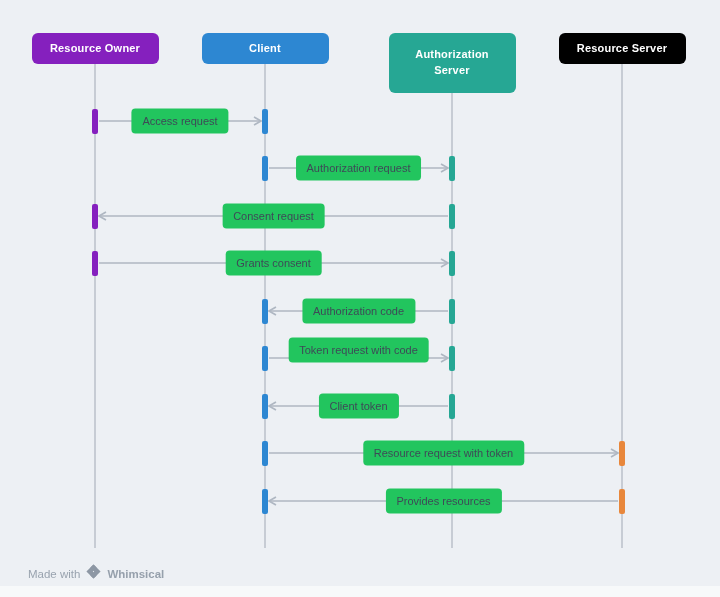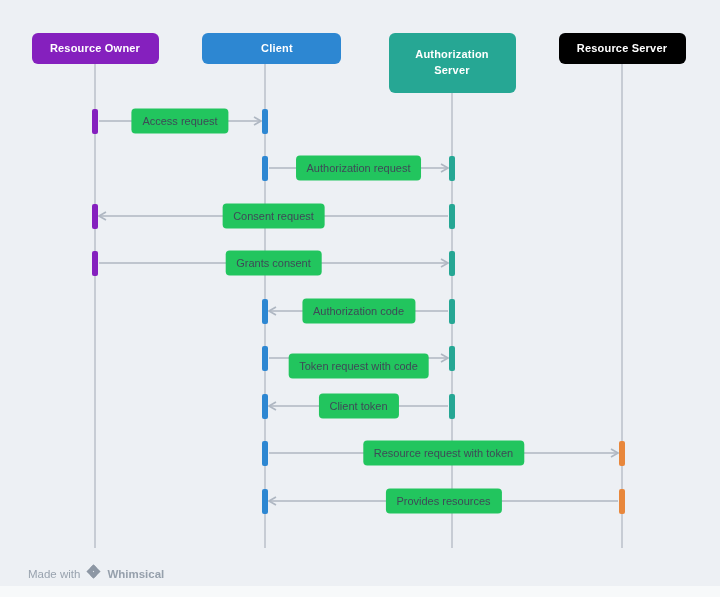--- a/index.html
+++ b/index.html
@@ -78,21 +78,21 @@
       </svg>
       <div class="act-bar" style="left: 449px; top: 298.5px; background: rgb(38, 167, 148);"></div>
       <div class="act-bar" style="left: 262px; top: 298.5px; background: rgb(45, 135, 210);"></div>
       <div class="msg-label" style="left: 358.5px; top: 311px;">Authorization code</div>
       <svg class="msg-svg" width="179" height="14" style="left: 269px; top: 351px;">
         <line x1="0" y1="7" x2="179" y2="7" stroke="#AFB7C2" stroke-width="1.7"></line>
         <polyline points="172,3 179,7 172,11" fill="none" stroke="#AFB7C2" stroke-width="1.7"></polyline>
       </svg>
       <div class="act-bar" style="left: 262px; top: 345.5px; background: rgb(45, 135, 210);"></div>
       <div class="act-bar" style="left: 449px; top: 345.5px; background: rgb(38, 167, 148);"></div>
-      <div class="msg-label" style="left: 358.5px; top: 350px; margin-top: 16px;">Token request with code</div>
+      <div class="msg-label" style="left: 358.5px; top: 350px;">Token request with code</div>
       <svg class="msg-svg" width="179" height="14" style="left: 269px; top: 399px;">
         <line x1="0" y1="7" x2="179" y2="7" stroke="#AFB7C2" stroke-width="1.7"></line>
         <polyline points="7,3 0,7 7,11" fill="none" stroke="#AFB7C2" stroke-width="1.7"></polyline>
       </svg>
       <div class="act-bar" style="left: 449px; top: 393.5px; background: rgb(38, 167, 148);"></div>
       <div class="act-bar" style="left: 262px; top: 393.5px; background: rgb(45, 135, 210);"></div>
       <div class="msg-label" style="left: 358.5px; top: 406px;">Client token</div>
       <svg class="msg-svg" width="349" height="14" style="left: 269px; top: 446px;">
         <line x1="0" y1="7" x2="349" y2="7" stroke="#AFB7C2" stroke-width="1.7"></line>
         <polyline points="342,3 349,7 342,11" fill="none" stroke="#AFB7C2" stroke-width="1.7"></polyline>
@@ -103,21 +103,21 @@
       <svg class="msg-svg" width="349" height="14" style="left: 269px; top: 494px;">
         <line x1="0" y1="7" x2="349" y2="7" stroke="#AFB7C2" stroke-width="1.7"></line>
         <polyline points="7,3 0,7 7,11" fill="none" stroke="#AFB7C2" stroke-width="1.7"></polyline>
       </svg>
       <div class="act-bar" style="left: 619px; top: 488.5px; background: rgb(232, 135, 59);"></div>
       <div class="act-bar" style="left: 262px; top: 488.5px; background: rgb(45, 135, 210);"></div>
       <div class="msg-label" style="left: 443.5px; top: 501px; text-align: center;">Provides resources</div>
     </div>
   <div id="layer-actors">
       <div class="actor-box" style="left: 31.5px; top: 33px; width: 127px; height: 31px; background: rgb(133, 32, 190);"><span>Resource Owner</span></div>
-      <div class="actor-box" style="left: 201.5px; top: 33px; width: 127px; height: 31px; background: rgb(45, 135, 210); padding-left: 12px;"><span>Client</span></div>
+      <div class="actor-box" style="left: 201.5px; top: 33px; width: 127px; height: 31px; background: rgb(45, 135, 210);"><span>Client</span></div>
       <div class="actor-box" style="left: 388.5px; top: 33px; width: 127px; height: 60px; background: rgb(38, 167, 148);"><span>Authorization
 Server</span></div>
       <div class="actor-box" style="left: 558.5px; top: 33px; width: 127px; height: 31px; background: #000000;"><span>Resource Server</span></div>
     </div>
 
   <div class="watermark">
     <span>Made with</span>
     <svg width="17" height="17" viewBox="0 0 24 24" aria-hidden="true">
       <path d="M12 2 L2 12 L12 22 L16.5 17.5 L11 12 L16.5 6.5 Z" fill="#8D97A4"></path>
       <path d="M12 2 L22 12 L12 22 L7.5 17.5 L13 12 L7.5 6.5 Z" fill="#8D97A4"></path>

